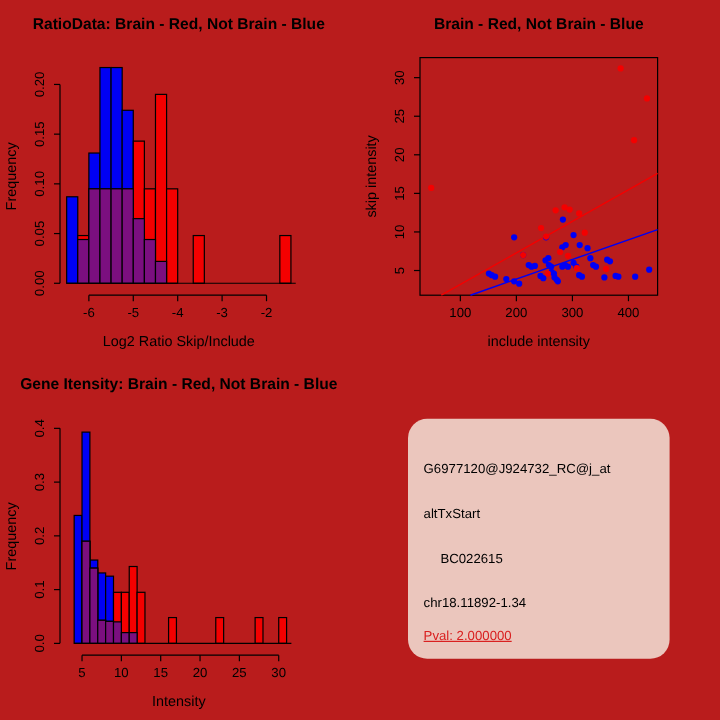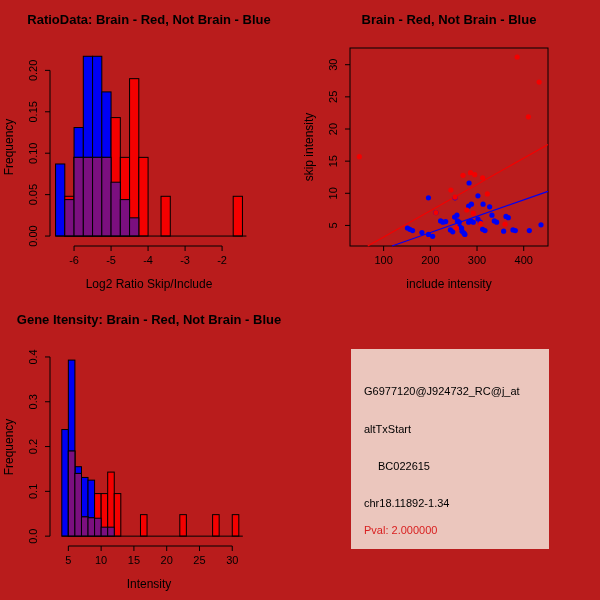--- a/index.html
+++ b/index.html
@@ -3,23 +3,23 @@
 <meta charset="utf-8">
 <style>
   html,body{margin:0;padding:0;background:#ffffff;}
   .window{
     width:600px;height:600px;position:relative;background:#b91c1c;
     display:grid;grid-template-columns:300px 300px;grid-template-rows:300px 300px;
     font-family:"Liberation Sans", sans-serif;
   }
   .panel{position:relative;width:300px;height:300px;}
   svg{display:block;font-family:"Liberation Sans", sans-serif;}
-  .info-box{position:absolute;left:51px;top:49px;width:198px;height:200px;}
+  .info-box{position:absolute;left:40px;top:49px;width:218px;height:200px;border-radius:16px;}
   .info-line{position:absolute;left:13px;font-size:11px;white-space:nowrap;color:#000;}
-  .il0{top:36px;} .il1{top:74px;} .il2{top:111px;margin-left:14px;} .il3{top:148px;} .il4{top:175px;}
+  .il0{top:36px;} .il1{top:74px;} .il2{top:111px;margin-left:14px;} .il3{top:148px;} .il4{top:175px;text-decoration:underline;}
 </style>
 </head>
 <body>
 
 <div class="window">
 
   <div class="panel">
     <svg width="300" height="300">
         <text x="149" y="24" fill="#000" font-size="13px" font-weight="bold" text-anchor="middle">RatioData: Brain - Red, Not Brain - Blue</text>
         <text x="149" y="288" fill="#000" font-size="12px" text-anchor="middle">Log2 Ratio Skip/Include</text>

